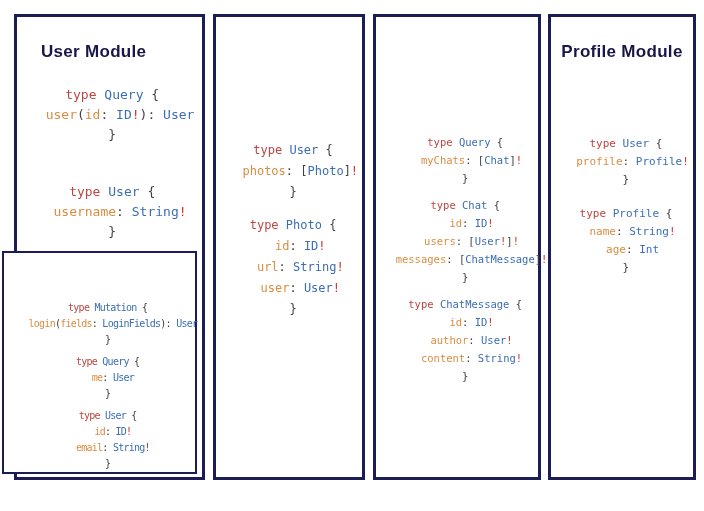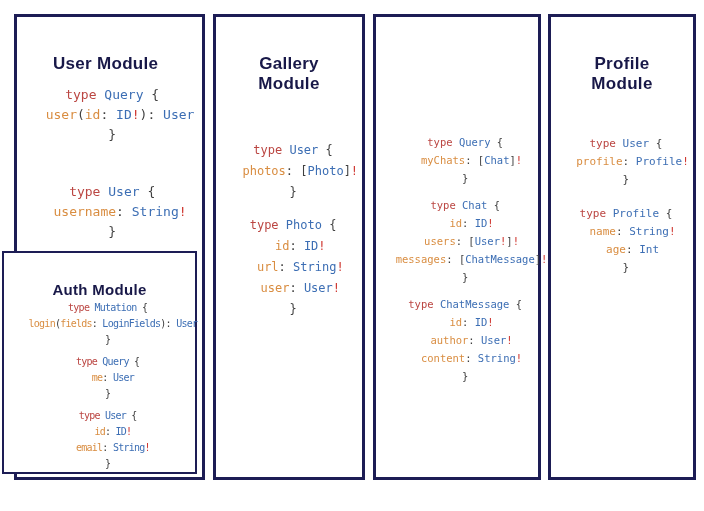--- a/index.html
+++ b/index.html
@@ -9,21 +9,21 @@
   }
   .panel{
     position:absolute;top:14px;height:466px;background:#ffffff;
     border:3px solid #1d1d55;box-sizing:border-box;
   }
   .auth{
     position:absolute;left:2px;top:251px;width:195px;height:223px;background:#ffffff;
     border:2px solid #1d1d55;box-sizing:border-box;z-index:5;
   }
   .title{
-    position:absolute;top:21px;left:0;right:0;margin:16px;text-align:center;
+    position:absolute;top:21px;left:0;right:0;margin:4px;text-align:center;
     font-family:"Liberation Sans",sans-serif;font-weight:bold;
     font-size:17px;color:#181848;letter-spacing:.3px;
   }
   .title-left{text-align:left;padding-left:20px;}
   .auth .title{font-size:15px;top:12px;}
   .code{
     position:absolute;font-family:"DejaVu Sans Mono",monospace;
     white-space:pre;color:#3f3f3f;
   }
   .block{margin-bottom:var(--gap,12px);}
@@ -38,31 +38,29 @@
 <body>
 
 <div class="canvas">
 
   <section class="panel" style="left:14px;width:191px;">
     <h2 class="title title-left">User Module</h2>
     <div class="code" style="top:68px;left:13px;font-size:13px;--lh:20px;--gap:37px;"><div class="block"><div class="line"><span class="tok-k">type </span><span class="tok-t">Query </span><span class="tok-p">{</span></div><div class="line"><span class="tok-p">  </span><span class="tok-f">user</span><span class="tok-p">(</span><span class="tok-f">id</span><span class="tok-p">: </span><span class="tok-t">ID</span><span class="tok-b">!</span><span class="tok-p">): </span><span class="tok-t">User</span></div><div class="line"><span class="tok-p">}</span></div></div><div class="block"><div class="line"><span class="tok-k">type </span><span class="tok-t">User </span><span class="tok-p">{</span></div><div class="line"><span class="tok-p">  </span><span class="tok-f">username</span><span class="tok-p">: </span><span class="tok-t">String</span><span class="tok-b">!</span></div><div class="line"><span class="tok-p">}</span></div></div></div>
   </section>
 
   <section class="panel" style="left:213px;width:152px;">
-    <h2 class="title">Gallery Module</h2>
     <div class="code" style="top:123px;left:12px;font-size:12px;--lh:21px;--gap:12px;"><div class="block"><div class="line"><span class="tok-k">type </span><span class="tok-t">User </span><span class="tok-p">{</span></div><div class="line"><span class="tok-p">  </span><span class="tok-f">photos</span><span class="tok-p">: [</span><span class="tok-t">Photo</span><span class="tok-p">]</span><span class="tok-b">!</span></div><div class="line"><span class="tok-p">}</span></div></div><div class="block"><div class="line"><span class="tok-k">type </span><span class="tok-t">Photo </span><span class="tok-p">{</span></div><div class="line"><span class="tok-p">  </span><span class="tok-f">id</span><span class="tok-p">: </span><span class="tok-t">ID</span><span class="tok-b">!</span></div><div class="line"><span class="tok-p">  </span><span class="tok-f">url</span><span class="tok-p">: </span><span class="tok-t">String</span><span class="tok-b">!</span></div><div class="line"><span class="tok-p">  </span><span class="tok-f">user</span><span class="tok-p">: </span><span class="tok-t">User</span><span class="tok-b">!</span></div><div class="line"><span class="tok-p">}</span></div></div></div>
   </section>
 
   <section class="panel" style="left:373px;width:168px;">
     <div class="code" style="top:116px;left:7px;font-size:10.5px;--lh:18px;--gap:9px;"><div class="block"><div class="line"><span class="tok-k">type </span><span class="tok-t">Query </span><span class="tok-p">{</span></div><div class="line"><span class="tok-p">  </span><span class="tok-f">myChats</span><span class="tok-p">: [</span><span class="tok-t">Chat</span><span class="tok-p">]</span><span class="tok-b">!</span></div><div class="line"><span class="tok-p">}</span></div></div><div class="block"><div class="line"><span class="tok-k">type </span><span class="tok-t">Chat </span><span class="tok-p">{</span></div><div class="line"><span class="tok-p">  </span><span class="tok-f">id</span><span class="tok-p">: </span><span class="tok-t">ID</span><span class="tok-b">!</span></div><div class="line"><span class="tok-p">  </span><span class="tok-f">users</span><span class="tok-p">: [</span><span class="tok-t">User</span><span class="tok-b">!</span><span class="tok-p">]</span><span class="tok-b">!</span></div><div class="line"><span class="tok-p">  </span><span class="tok-f">messages</span><span class="tok-p">: [</span><span class="tok-t">ChatMessage</span><span class="tok-p">]</span><span class="tok-b">!</span></div><div class="line"><span class="tok-p">}</span></div></div><div class="block"><div class="line"><span class="tok-k">type </span><span class="tok-t">ChatMessage </span><span class="tok-p">{</span></div><div class="line"><span class="tok-p">  </span><span class="tok-f">id</span><span class="tok-p">: </span><span class="tok-t">ID</span><span class="tok-b">!</span></div><div class="line"><span class="tok-p">  </span><span class="tok-f">author</span><span class="tok-p">: </span><span class="tok-t">User</span><span class="tok-b">!</span></div><div class="line"><span class="tok-p">  </span><span class="tok-f">content</span><span class="tok-p">: </span><span class="tok-t">String</span><span class="tok-b">!</span></div><div class="line"><span class="tok-p">}</span></div></div></div>
   </section>
 
   <section class="panel" style="left:548px;width:148px;">
     <h2 class="title">Profile Module</h2>
     <div class="code" style="top:118px;left:12px;font-size:11px;--lh:18px;--gap:16px;"><div class="block"><div class="line"><span class="tok-k">type </span><span class="tok-t">User </span><span class="tok-p">{</span></div><div class="line"><span class="tok-p">  </span><span class="tok-f">profile</span><span class="tok-p">: </span><span class="tok-t">Profile</span><span class="tok-b">!</span></div><div class="line"><span class="tok-p">}</span></div></div><div class="block"><div class="line"><span class="tok-k">type </span><span class="tok-t">Profile </span><span class="tok-p">{</span></div><div class="line"><span class="tok-p">  </span><span class="tok-f">name</span><span class="tok-p">: </span><span class="tok-t">String</span><span class="tok-b">!</span></div><div class="line"><span class="tok-p">  </span><span class="tok-f">age</span><span class="tok-p">: </span><span class="tok-t">Int</span></div><div class="line"><span class="tok-p">}</span></div></div></div>
   </section>
 
   <section class="auth">
-    <h2 class="title">Auth Module</h2>
     <div class="code" style="top:47px;left:14px;font-size:10px;letter-spacing:-0.75px;--lh:16px;--gap:6px;"><div class="block"><div class="line"><span class="tok-k">type </span><span class="tok-t">Mutation </span><span class="tok-p">{</span></div><div class="line"><span class="tok-p">  </span><span class="tok-f">login</span><span class="tok-p">(</span><span class="tok-f">fields</span><span class="tok-p">: </span><span class="tok-t">LoginFields</span><span class="tok-p">): </span><span class="tok-t">User</span></div><div class="line"><span class="tok-p">}</span></div></div><div class="block"><div class="line"><span class="tok-k">type </span><span class="tok-t">Query </span><span class="tok-p">{</span></div><div class="line"><span class="tok-p">  </span><span class="tok-f">me</span><span class="tok-p">: </span><span class="tok-t">User</span></div><div class="line"><span class="tok-p">}</span></div></div><div class="block"><div class="line"><span class="tok-k">type </span><span class="tok-t">User </span><span class="tok-p">{</span></div><div class="line"><span class="tok-p">  </span><span class="tok-f">id</span><span class="tok-p">: </span><span class="tok-t">ID</span><span class="tok-b">!</span></div><div class="line"><span class="tok-p">  </span><span class="tok-f">email</span><span class="tok-p">: </span><span class="tok-t">String</span><span class="tok-b">!</span></div><div class="line"><span class="tok-p">}</span></div></div></div>
   </section>
 
 </div>
 
 </body></html>

